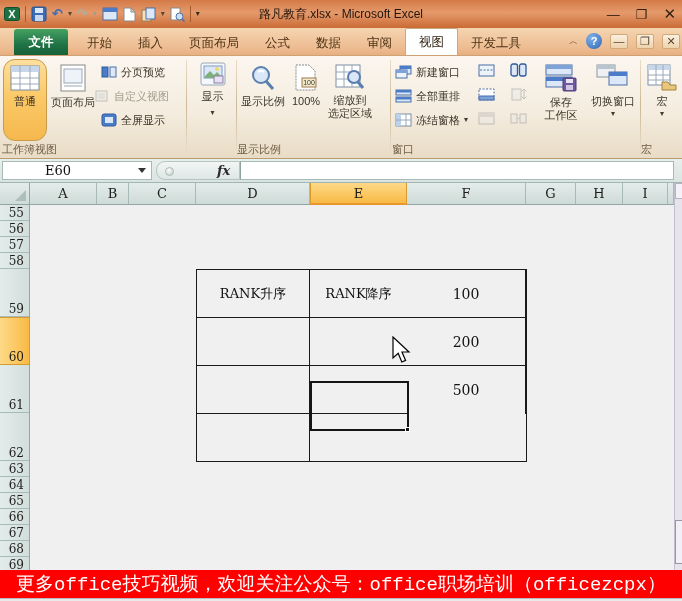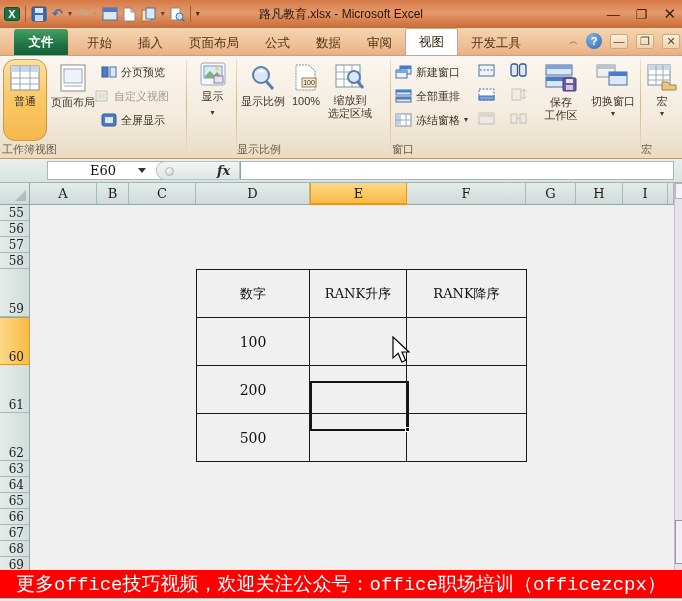--- a/index.html
+++ b/index.html
@@ -62,21 +62,21 @@
   .dd { font-size:8px; color:#44392a; line-height:8px; }
   .smallbtn { position:absolute; width:19px; height:18px; display:flex;
     align-items:center; justify-content:center; }
 
   
   .formularow { position:absolute; left:0; top:159px; width:682px; height:24px;
     background:linear-gradient(#e8efed,#d9e4e1); border-bottom:1px solid #a3b5b2;
     display:flex; align-items:center; }
   .namebox { position:absolute; left:2px; top:2px; width:150px; height:19px;
     background:#fff; border:1px solid #a8bab7; font-family:"DejaVu Serif",serif;
-    font-size:13px; line-height:17px; padding-left:42px; color:#111;margin-left:45px; }
+    font-size:13px; line-height:17px; padding-left:42px; color:#111; }
   .namebox-dd { position:absolute; left:138px; top:9px; width:0; height:0;
     border-left:4px solid transparent; border-right:4px solid transparent;
     border-top:5px solid #333; }
   .fxpill { position:absolute; left:156px; top:2px; width:84px; height:19px;
     background:linear-gradient(#f2f6f5,#dde7e5); border:1px solid #b4c4c1;
     border-radius:9px 0 0 9px; }
   .fxdot { position:absolute; left:8px; top:5px; width:9px; height:9px;
     border-radius:50%; background:radial-gradient(circle at 35% 30%, #fcfcfc,#c2cdca);
     border:1px solid #aeb9b6; }
   .fxsign { position:absolute; left:60px; top:1px; font-family:"DejaVu Serif",serif;
@@ -454,21 +454,20 @@
       <div class="rh" style="height:16px">63</div>
       <div class="rh" style="height:16px">64</div>
       <div class="rh" style="height:16px">65</div>
       <div class="rh" style="height:16px">66</div>
       <div class="rh" style="height:16px">67</div>
       <div class="rh" style="height:16px">68</div>
       <div class="rh" style="height:16px">69</div>
     </div>
 
     <div class="xtable">
-      <div class="tc">数字</div>
       <div class="tc">RANK升序</div>
       <div class="tc c3">RANK降序</div>
       <div class="tc num">100</div>
       <div class="tc"></div>
       <div class="tc c3"></div>
       <div class="tc num">200</div>
       <div class="tc"></div>
       <div class="tc c3"></div>
       <div class="tc num r4">500</div>
       <div class="tc r4"></div>

